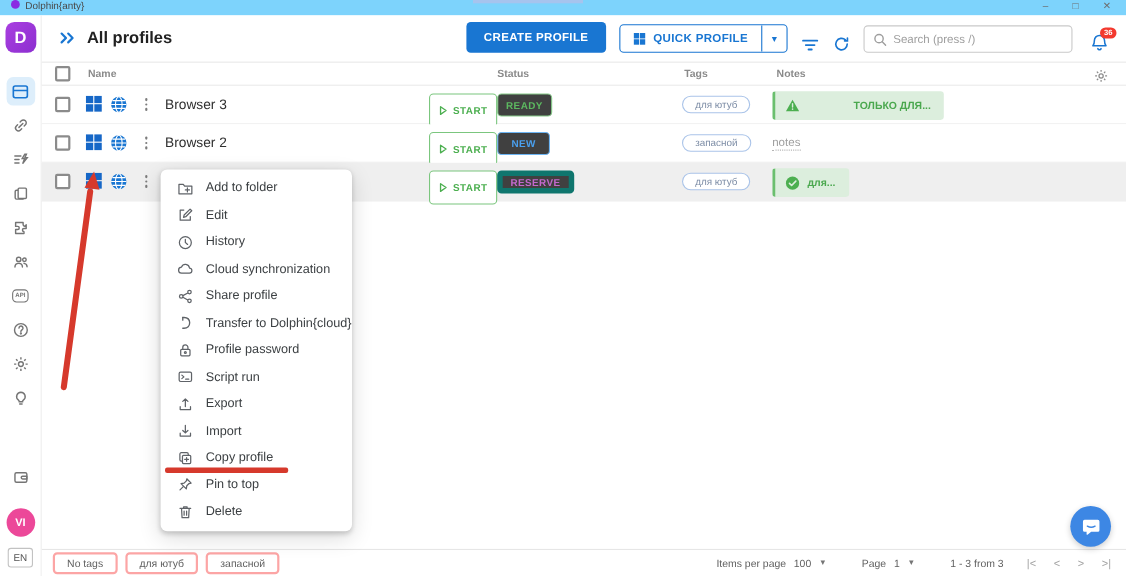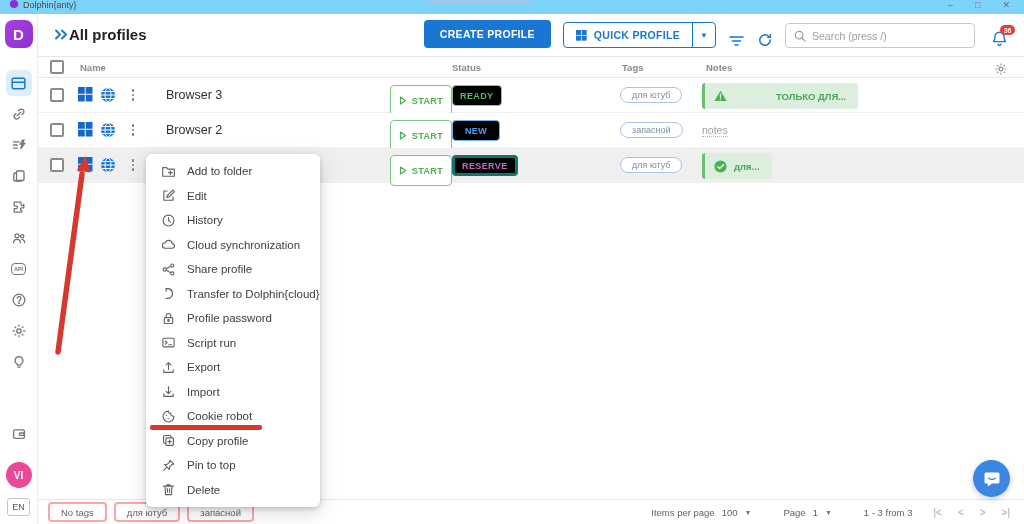--- a/index.html
+++ b/index.html
@@ -21,21 +21,21 @@
     margin-bottom:5px; color:#757575; }
   .sb-icon.active { background:#ddeefb; border-radius:6px; color:#1976d2; }
   .sb-api { font-size:5.5px; font-weight:bold; border:1px solid #757575; border-radius:4px; padding:2px 2px; color:#757575; }
   .sb-bottom-gap { margin-top:auto; }
   .avatar { width:26px; height:26px; border-radius:50%; background:#ec4899; color:#fff; font-size:10px; font-weight:bold;
     display:flex; align-items:center; justify-content:center; margin:10px 0 10px; }
   .lang { border:1px solid #c2c2c2; border-radius:3px; font-size:9px; color:#555; padding:3px 4px; margin-bottom:8px; }
   
   .main { position:absolute; left:38px; top:14px; right:0; bottom:0; background:#fff; }
   .page-header { position:absolute; top:0; left:0; right:0; height:40px; display:flex; align-items:center; padding:0 16px; }
-  .hd-title { font-size:15px; font-weight:bold; color:#212121; }
+  .hd-title { font-size:15px; font-weight:bold; color:#212121; margin-left:10px; }
   .hd-right { margin-left:auto; display:flex; align-items:flex-end; gap:12px; }
   .btn-create { background:#1976d2; color:#fff; font-size:10.5px; font-weight:bold; letter-spacing:.3px;
     border:none; border-radius:4px; padding:8px 16px; cursor:pointer; }
   .btn-quick { display:flex; border:1px solid #1976d2; border-radius:4px; overflow:hidden; background:#fff; }
   .btn-quick-main { display:flex; align-items:center; gap:7px; padding:6px 12px; color:#1976d2;
     font-size:10.5px; font-weight:bold; letter-spacing:.3px; border-right:1px solid #1976d2; cursor:pointer; }
   .btn-quick-caret { width:22px; display:flex; align-items:center; justify-content:center; color:#1976d2; font-size:8px; cursor:pointer; }
   .searchbox { width:190px; height:25px; border:1px solid #c9c9c9; border-radius:4px; display:flex; align-items:center; padding:0 8px; gap:6px; }
   .searchbox input { border:none; outline:none; flex:1; font-size:10.5px; color:#333; font-family:inherit; }
   .searchbox input::placeholder { color:#9e9e9e; }
@@ -46,29 +46,29 @@
   .thead { position:absolute; top:42px; left:0; right:0; height:22px; border-top:1px solid #e8e8e8; border-bottom:1px solid #e8e8e8; }
   .thead span { position:absolute; top:5px; font-size:9.5px; font-weight:bold; color:#8a8a8a; }
   .gear-right { position:absolute; right:16px; top:3px; color:#8a8a8a; cursor:pointer; }
   .row { position:absolute; left:0; right:0; height:35px; border-bottom:1px solid #efefef; background:#fff; }
   .row.active { background:#efefef; }
   .cb { position:absolute; left:12px; top:10px; width:14px; height:14px; border:2px solid #8b8b8b; border-radius:2px; background:#fff; cursor:pointer; }
   .ric { position:absolute; top:9px; }
   .dots { position:absolute; left:88px; top:8px; width:14px; height:18px; display:flex; flex-direction:column;
     align-items:center; justify-content:center; gap:2px; cursor:pointer; }
   .dots i { width:2.6px; height:2.6px; border-radius:50%; background:#7c7c7c; }
-  .rname { position:absolute; left:128px; top:10px; font-size:12.5px; color:#2f2f2f; }
+  .rname { position:absolute; left:112px; top:10px; font-size:12.5px; color:#2f2f2f; }
   .btn-start { position:absolute; left:352px; top:7px; width:62px; height:31px; border:1px solid #7bc67e; border-radius:4px;
     background:#fff; color:#4caf50; font-size:9px; font-weight:bold; letter-spacing:.4px;
     display:flex; align-items:center; justify-content:center; gap:5px; cursor:pointer; }
   .badge { position:absolute; left:414px; top:7px; height:21px; min-width:48px; padding:0 7px; border-radius:4px;
-    font-size:9px; font-weight:bold; letter-spacing:.4px; display:flex; align-items:center; justify-content:center; background:#000000; }
+    font-size:9px; font-weight:bold; letter-spacing:.4px; display:flex; align-items:center; justify-content:center; background:#404040; }
   .badge.ready { border:1px solid #85c988; color:#5cb860; }
   .badge.new { border:1px solid #6cb4f2; color:#4aa0ef; }
-  .badge.reserve { border:3px solid #0f766e; color:#c368cd; }
+  .badge.reserve { border:5px solid #0f766e; color:#c368cd; }
   .tagpill { position:absolute; left:582px; top:9px; border:1px solid #aac4e9; border-radius:9px; padding:2px 11px;
     font-size:9px; color:#7d8da6; background:#fff; cursor:pointer; }
   .notebox { position:absolute; left:664px; top:5px; height:26px; display:flex; align-items:center; gap:7px;
     background:#dceedd; border-left:3px solid #6abf6e; border-radius:3px; padding:0 12px 0 9px;
     font-size:9.5px; font-weight:bold; color:#4aa84e; cursor:pointer; }
   .notetext { position:absolute; left:664px; top:11px; font-size:10.5px; color:#9e9e9e;
     border-bottom:1px dotted #b5b5b5; cursor:pointer; }
   
   .ctxmenu { position:absolute; left:108px; top:140px; width:174px; background:#fff; border-radius:6px;
     box-shadow:0 2px 5px rgba(0,0,0,.18), 0 6px 20px rgba(0,0,0,.14); padding:5px 0; z-index:10; }
@@ -434,31 +434,20 @@
       <span class="ico">
           <svg width="15" height="15" viewBox="0 0 16 16" fill="none" stroke="currentColor" stroke-width="1.2" stroke-linecap="round" stroke-linejoin="round">
             <path d="M8 2.8v7.4M5.5 7.8L8 10.2l2.5-2.4"></path>
             <path d="M3 10.4v2.8h10v-2.8"></path>
           </svg>
         </span>
       <span class="lbl">Import</span>
     </div>
     <div class="mi">
       <span class="ico">
-          <svg width="15" height="15" viewBox="0 0 16 16" fill="none" stroke="currentColor" stroke-width="1.2">
-            <path d="M13.8 8A5.8 5.8 0 118 2.2c-.3 1.6.9 2.6 2.3 2.4-.2 1.7 1.6 2.9 3.5 3.4z"></path>
-            <circle cx="6" cy="7" r=".7" fill="currentColor" stroke="none"></circle>
-            <circle cx="8.5" cy="10.3" r=".7" fill="currentColor" stroke="none"></circle>
-            <circle cx="5.4" cy="10.2" r=".5" fill="currentColor" stroke="none"></circle>
-          </svg>
-        </span>
-      <span class="lbl">Cookie robot</span>
-    </div>
-    <div class="mi">
-      <span class="ico">
           <svg width="15" height="15" viewBox="0 0 16 16" fill="none" stroke="currentColor" stroke-width="1.2" stroke-linejoin="round">
             <rect x="5.2" y="5.2" width="8" height="8" rx="1"></rect>
             <path d="M10.8 5.2V4a1.3 1.3 0 00-1.3-1.3H4A1.3 1.3 0 002.7 4v5.5A1.3 1.3 0 004 10.8h1.2"></path>
             <path d="M9.2 7.4v3.6M7.4 9.2H11" stroke-linecap="round"></path>
           </svg>
         </span>
       <span class="lbl">Copy profile</span>
     </div>
     <div class="mi">
       <span class="ico">

